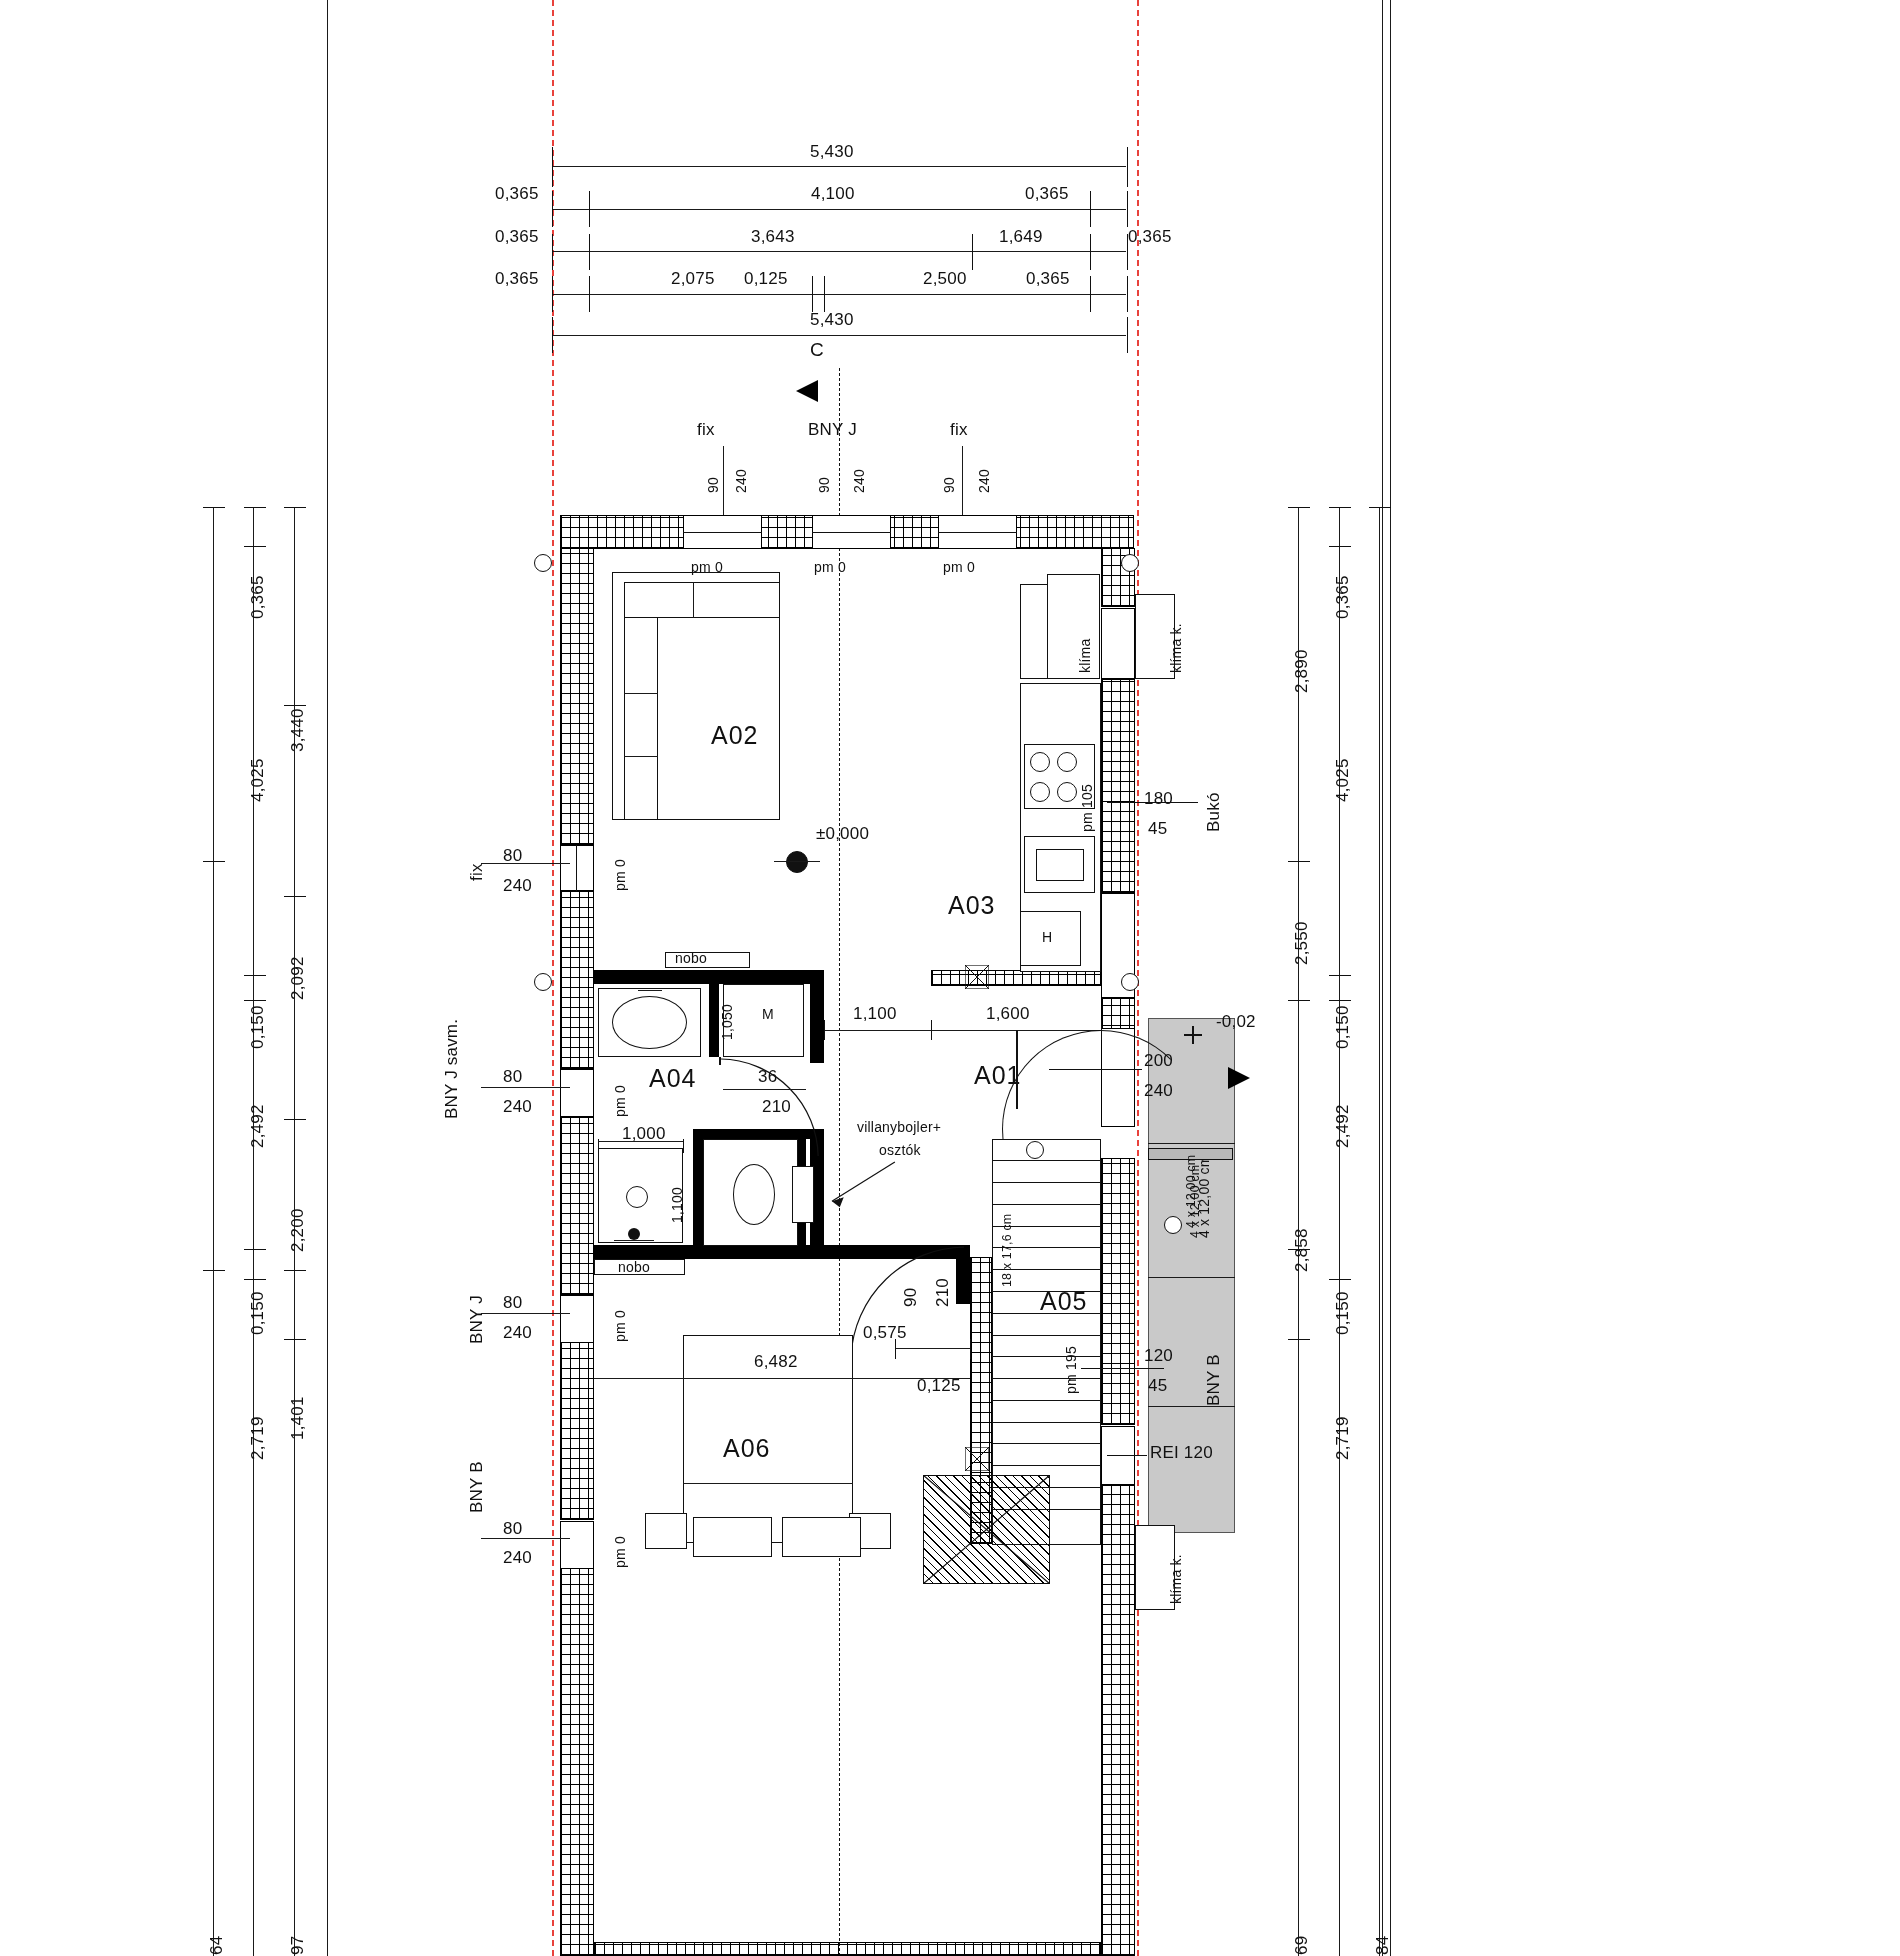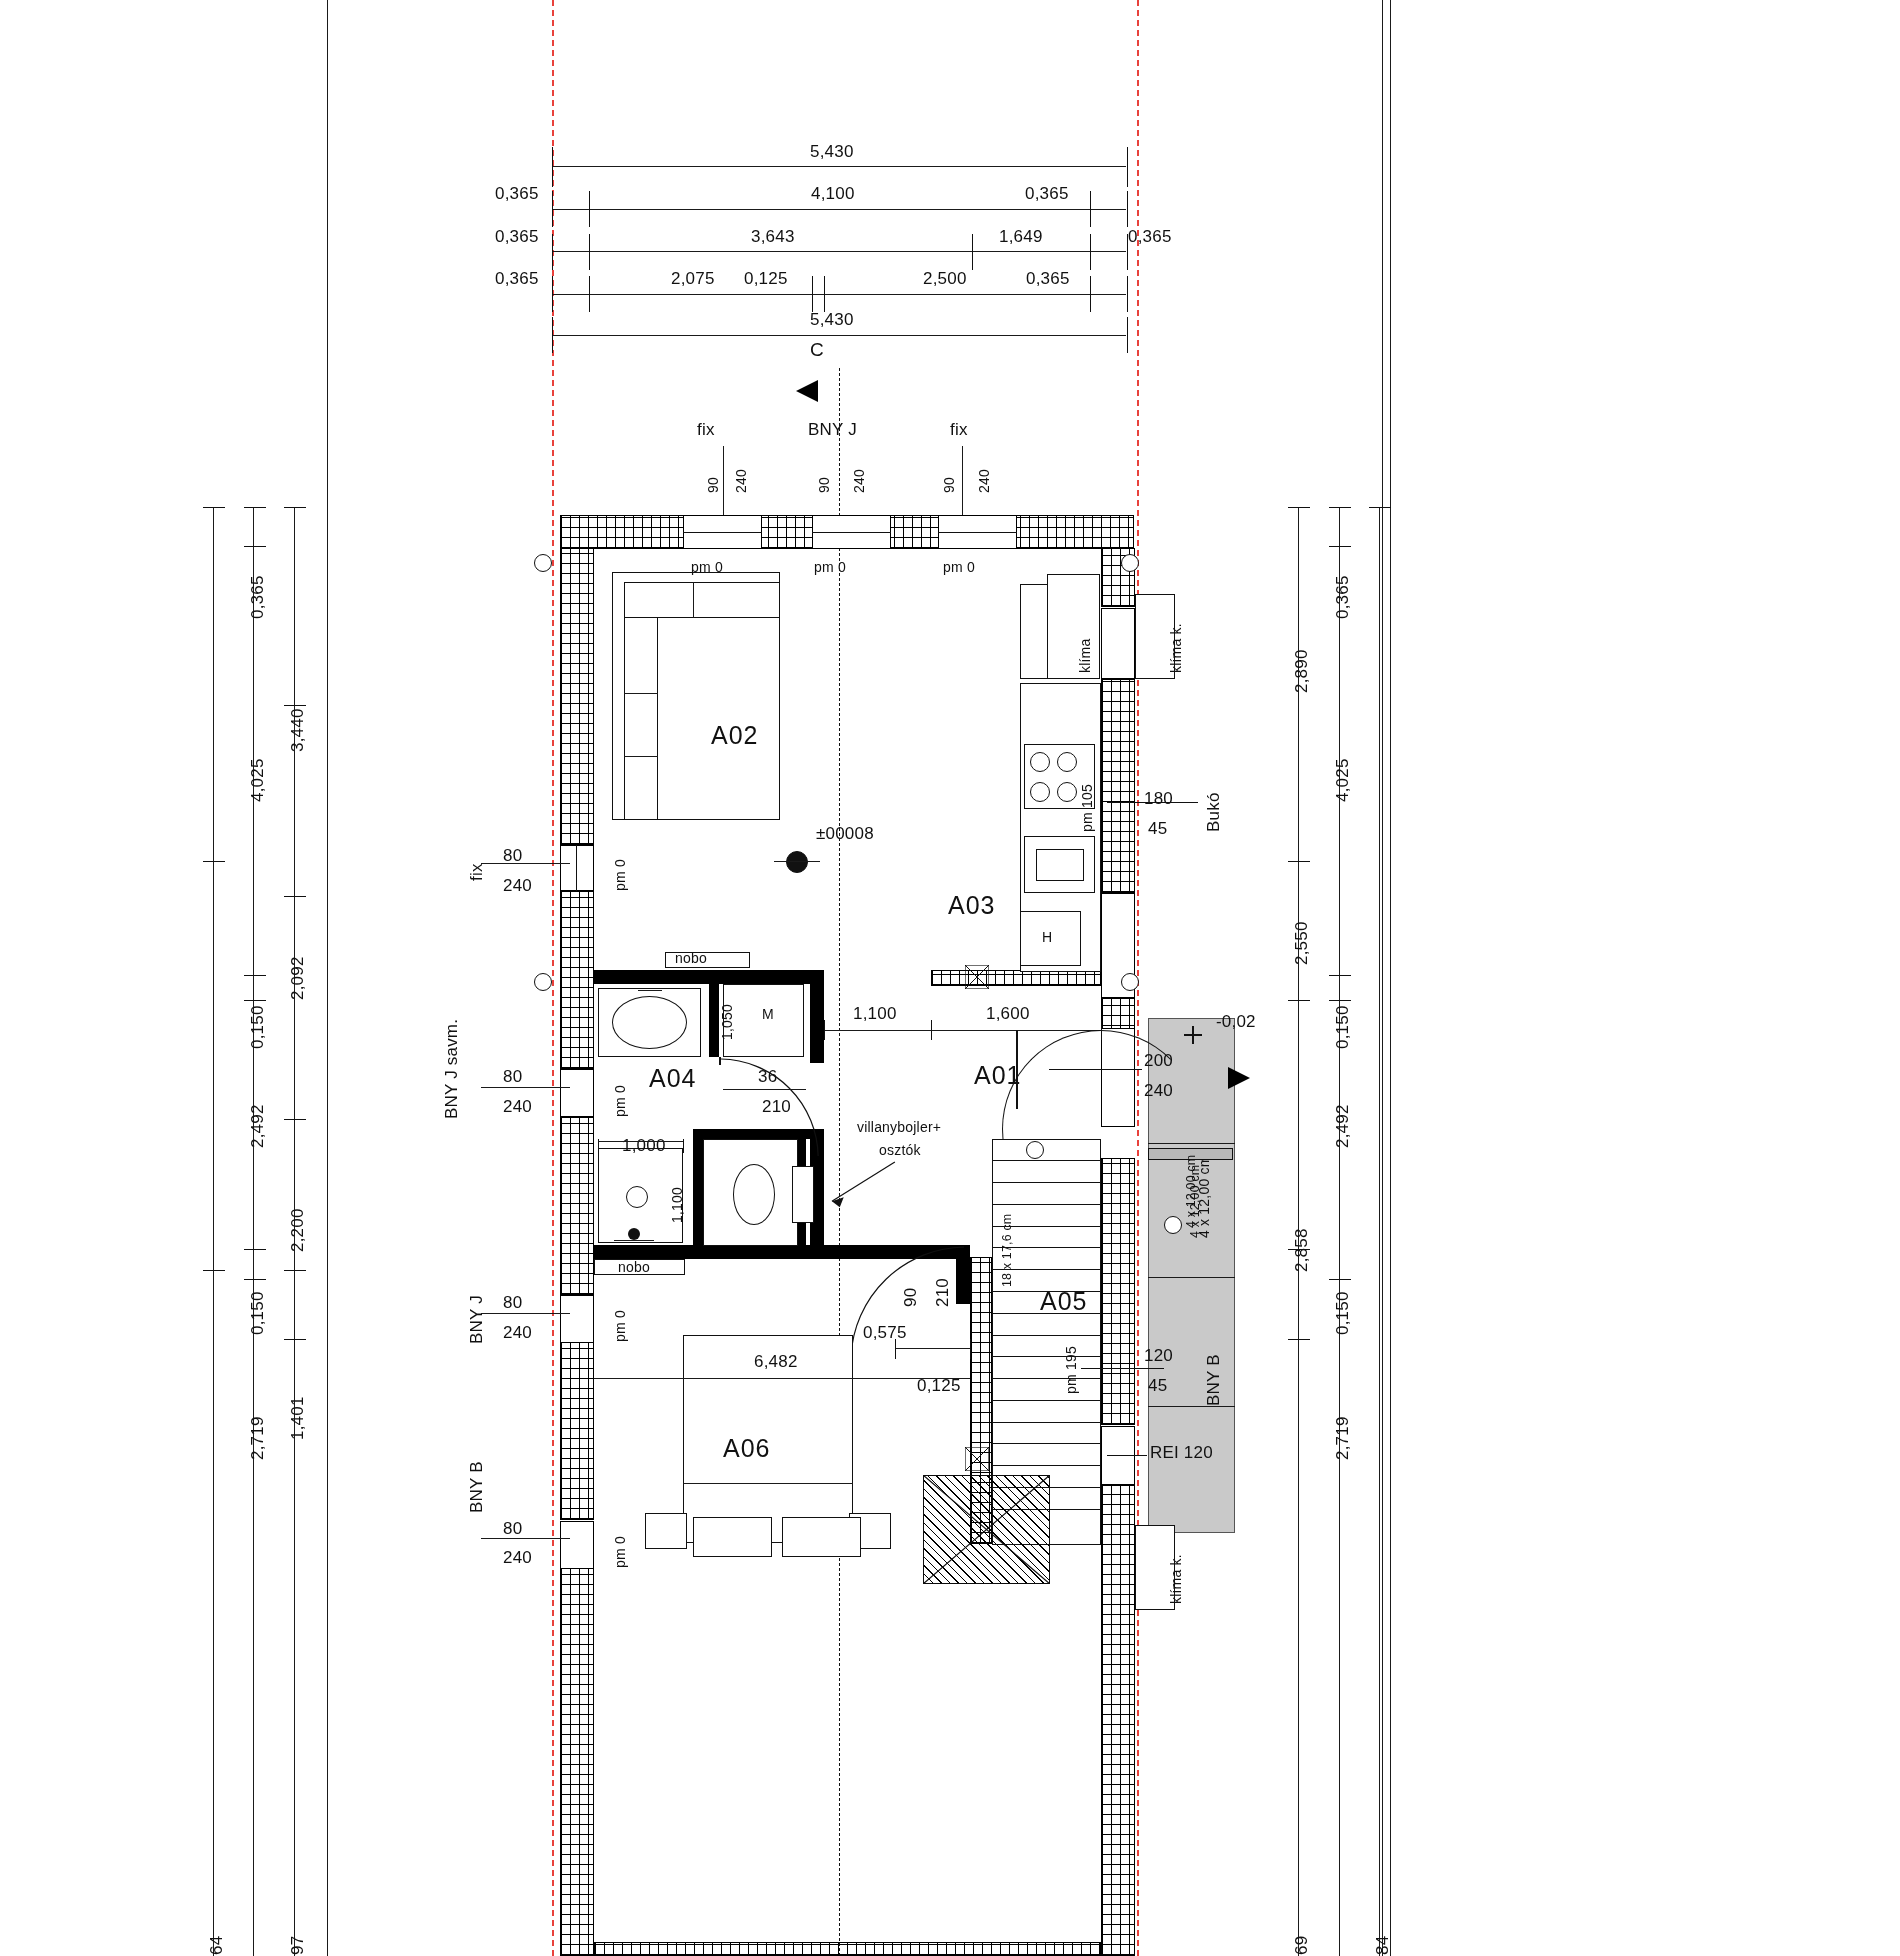--- a/index.html
+++ b/index.html
@@ -367,21 +367,21 @@
   <div class="fur" style="left:612px; top:572px; width:168px; height:248px;"></div>
   <div class="fur" style="left:624px; top:582px; width:34px; height:238px;"></div>
   <div class="fur" style="left:624px; top:582px; width:156px; height:36px;"></div>
   <div class="ln ln-h" style="left:624px; top:693px; width:34px;"></div>
   <div class="ln ln-h" style="left:624px; top:756px; width:34px;"></div>
   <div class="ln ln-v" style="left:693px; top:582px; height:36px;"></div>
   <div class="txt room" style="left:711px; top:721px;">A02</div>
 
   <div class="circ" style="left:786px; top:851px; width:22px; height:22px; background:#111;"></div>
   <div class="ln ln-h" style="left:774px; top:861px; width:46px;"></div>
-  <div class="txt" style="left:816px; top:824px;">±00008</div>
+  <div class="txt" style="left:816px; top:824px;">±0,000</div>
 
   <div class="fur" style="left:1020px; top:584px; width:46px; height:95px;"></div>
   <div class="fur" style="left:1047px; top:574px; width:53px; height:105px;"></div>
   <div class="txt rot sm" style="left:1077px; top:673px;">klíma</div>
   <div class="fur" style="left:1020px; top:683px; width:81px; height:289px;"></div>
   <div class="fur" style="left:1024px; top:744px; width:71px; height:65px;"></div>
   <div class="circ" style="left:1030px; top:752px; width:20px; height:20px;"></div>
   <div class="circ" style="left:1057px; top:752px; width:20px; height:20px;"></div>
   <div class="circ" style="left:1030px; top:782px; width:20px; height:20px;"></div>
   <div class="circ" style="left:1057px; top:782px; width:20px; height:20px;"></div>
@@ -406,21 +406,21 @@
   <div class="txt room" style="left:649px; top:1064px;">A04</div>
 
   <div class="fur" style="left:703px; top:1139px; width:95px; height:107px;"></div>
   <div class="circ" style="left:733px; top:1164px; width:42px; height:61px;"></div>
   <div class="fur-thin" style="left:792px; top:1166px; width:22px; height:57px;"></div>
   <div class="fur" style="left:598px; top:1148px; width:85px; height:95px;"></div>
   <div class="circ" style="left:626px; top:1186px; width:22px; height:22px;"></div>
   <div class="dot" style="left:628px; top:1228px; width:12px; height:12px;"></div>
   <div class="ln ln-h" style="left:614px; top:1240px; width:40px;"></div>
   <div class="txt rot sm" style="left:669px; top:1223px;">1,100</div>
-  <div class="txt" style="left:622px; top:1124px;margin-top:12px;">1,000</div>
+  <div class="txt" style="left:622px; top:1124px;">1,000</div>
   <div class="tick" style="left:598px; top:1139px; height:14px;"></div>
   <div class="tick" style="left:683px; top:1139px; height:14px;"></div>
   <div class="ln ln-h" style="left:598px; top:1141px; width:85px;"></div>
 
   <div class="txt sm" style="left:857px; top:1119px;">villanybojler+</div>
   <div class="txt sm" style="left:879px; top:1142px;">osztók</div>
   <svg style="position:absolute; left:812px; top:1158px; width:89px; height:59px;" viewBox="0 0 90 60" width="89" height="59">
     <path d="M84 4 L20 44" stroke="#111" stroke-width="1.2" fill="none"></path>
     <path d="M20 44 L32 40 L28 50 Z" fill="#111"></path>
   </svg>

